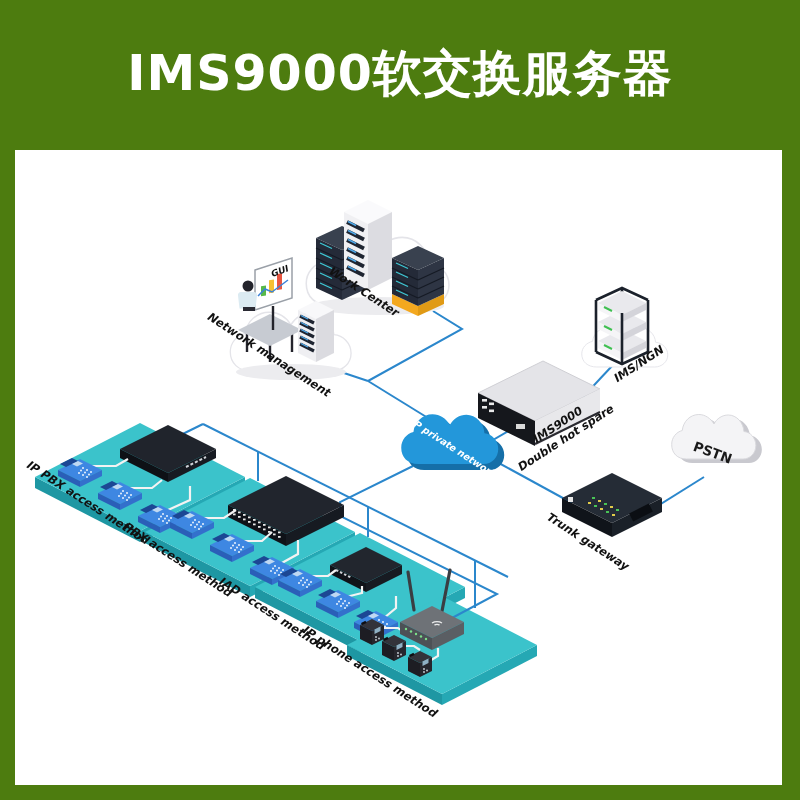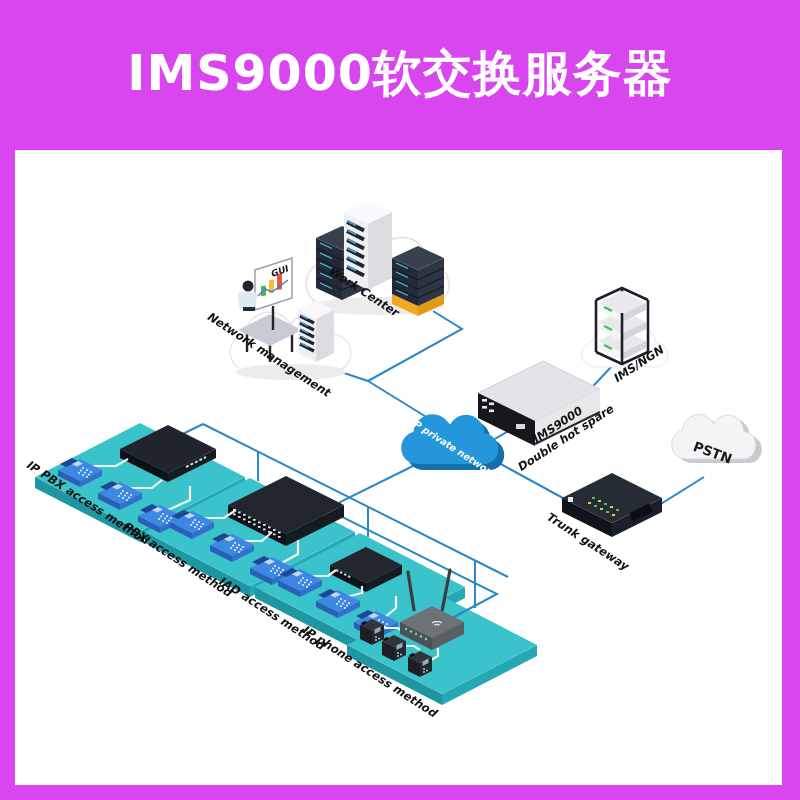--- a/index.html
+++ b/index.html
@@ -1,17 +1,17 @@
 <!DOCTYPE html>
 <html><head>
 <meta charset="utf-8">
 <style>
   html,body{margin:0;padding:0;}
   body{width:800px;height:800px;overflow:hidden;background:#fff;font-family:"DejaVu Sans",sans-serif;}
-  .stage{position:relative;width:800px;height:800px;background:#d946ef;}
+  .stage{position:relative;width:800px;height:800px;background:#4d7c0f;}
   svg{position:absolute;left:0;top:0;}
   text{font-family:"DejaVu Sans","Liberation Sans",sans-serif;}
   .lbl{font-style:italic;font-weight:bold;fill:#111;}
 </style>
 </head>
 <body>
 
 <div class="stage">
 <svg width="800" height="800" viewBox="0 0 800 800">
 

